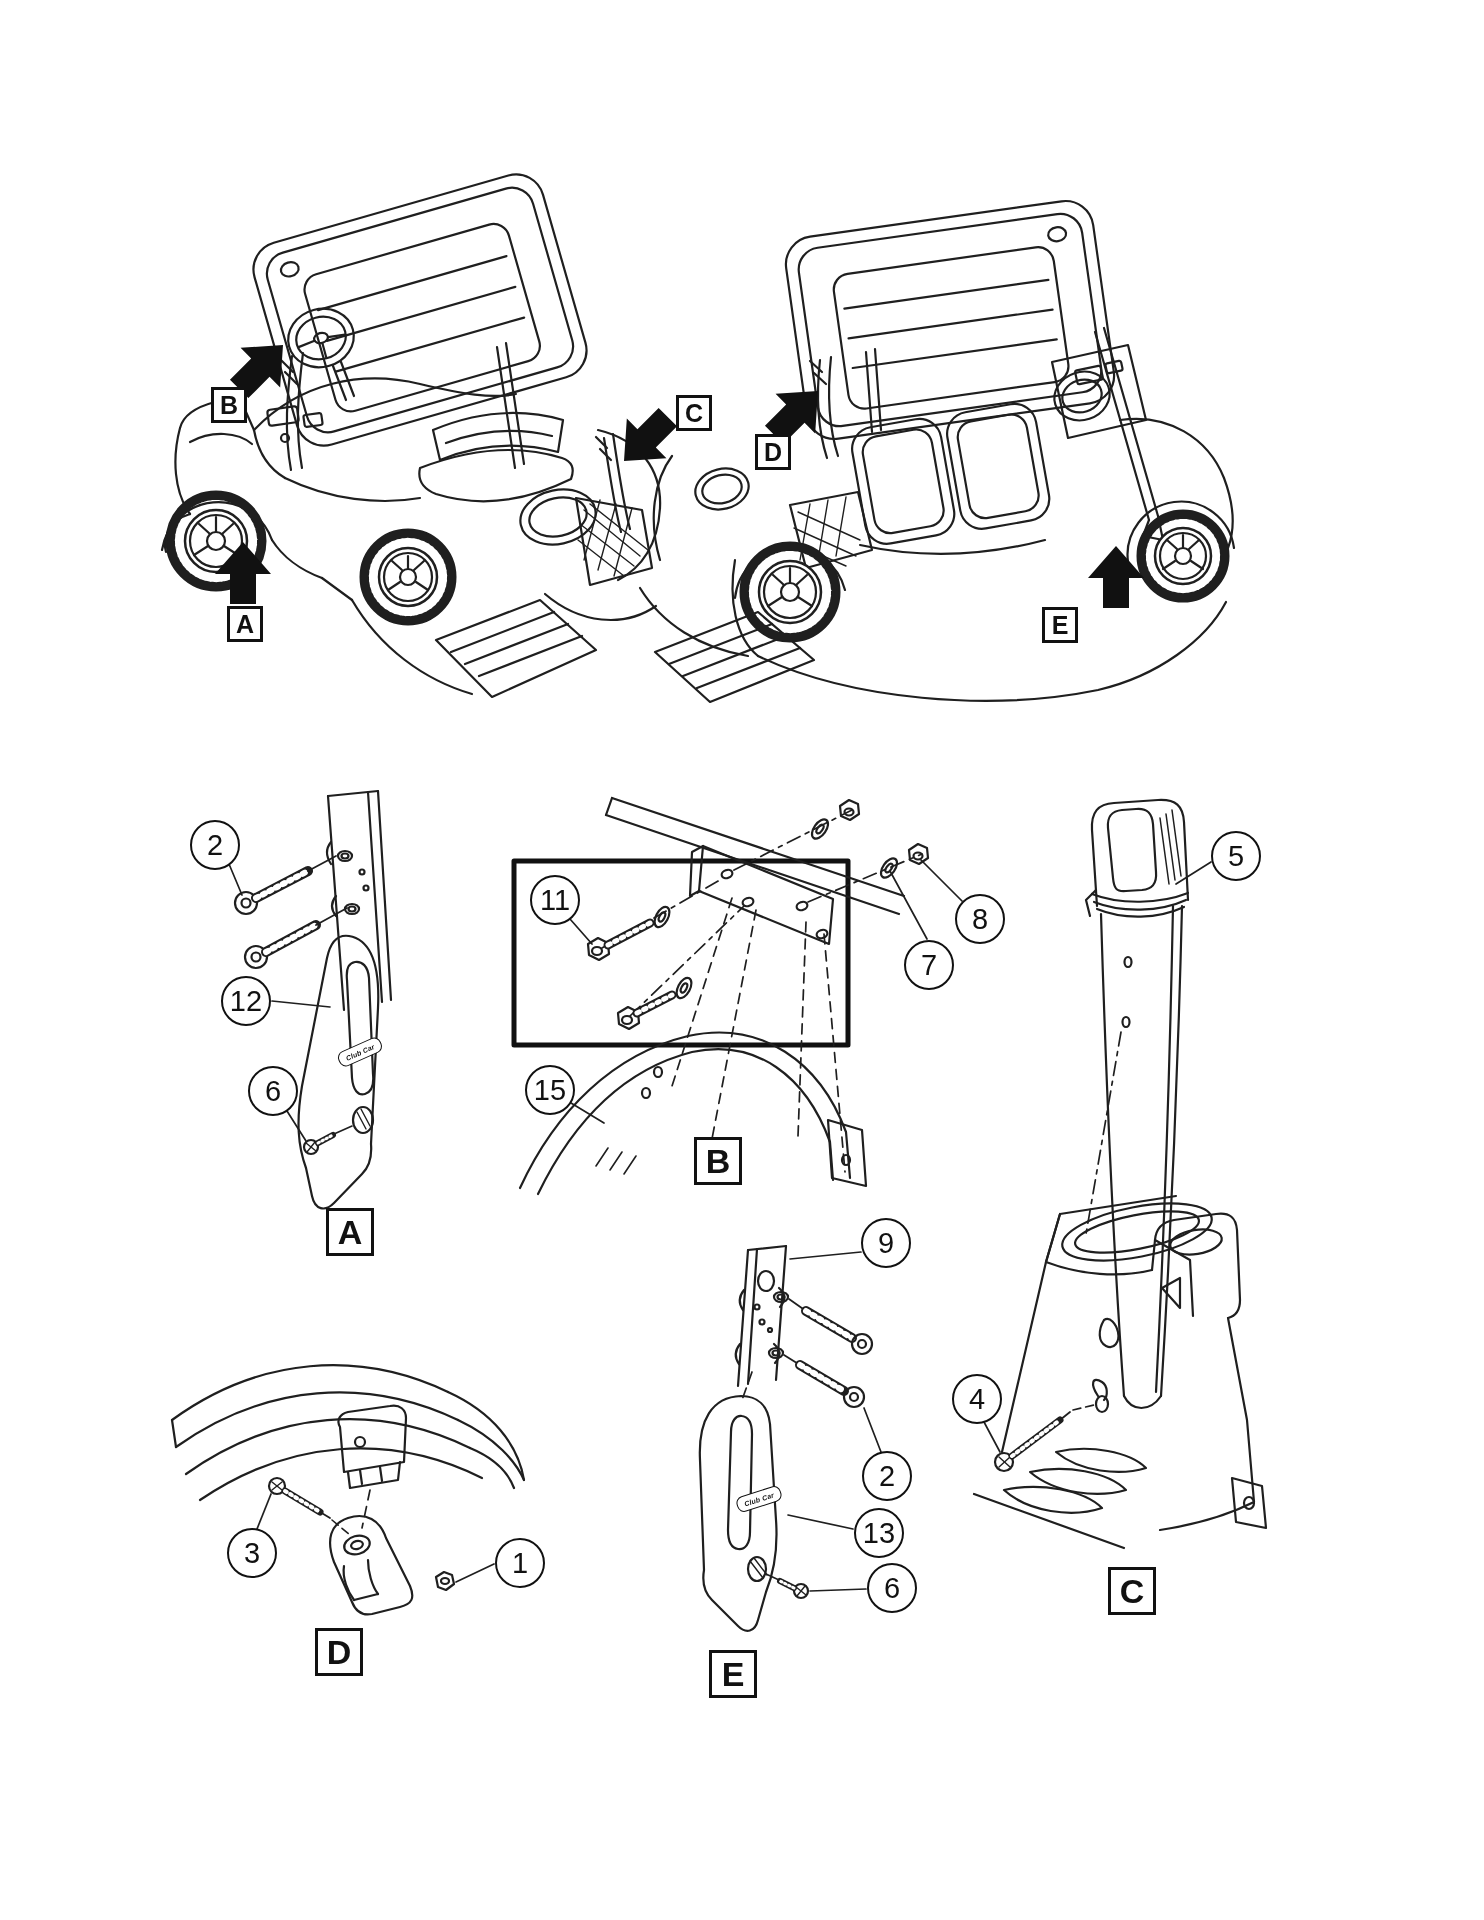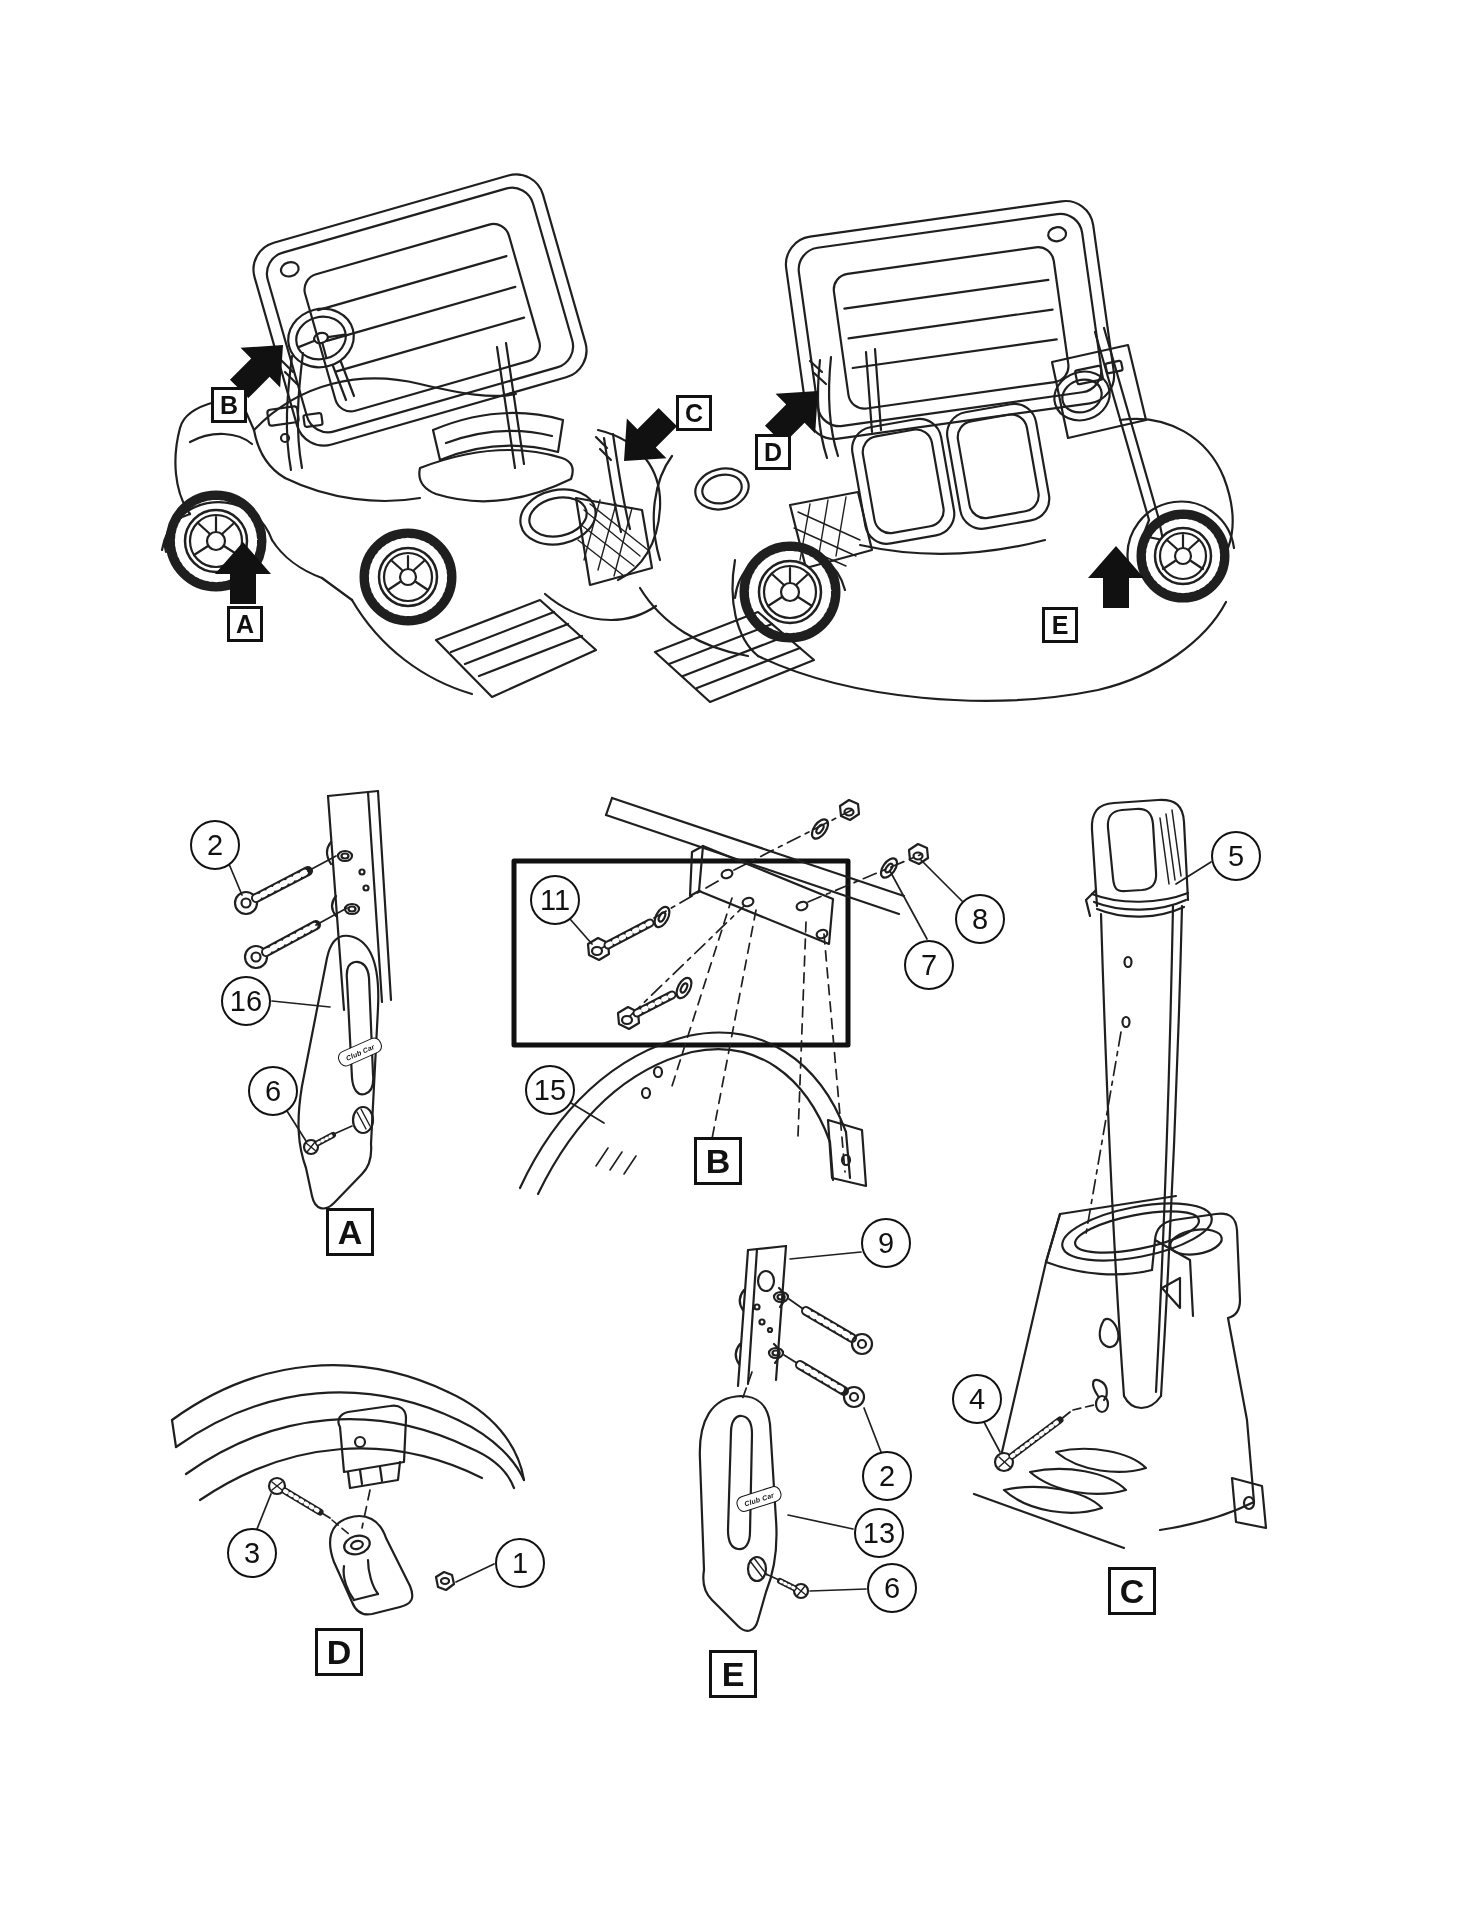--- a/index.html
+++ b/index.html
@@ -512,21 +512,21 @@
       <span>D</span>
     </div>
 <div class="sq sq-lg" style="left:709px;top:1650px">
       <span>E</span>
     </div>
 
 <div class="co" style="left:190px;top:820px">
       <span>2</span>
     </div>
 <div class="co" style="left:221px;top:976px">
-      <span>16</span>
+      <span>12</span>
     </div>
 <div class="co" style="left:248px;top:1066px">
       <span>6</span>
     </div>
 
 <div class="co" style="left:530px;top:875px">
       <span>11</span>
     </div>
 <div class="co" style="left:955px;top:894px">
       <span>8</span>

